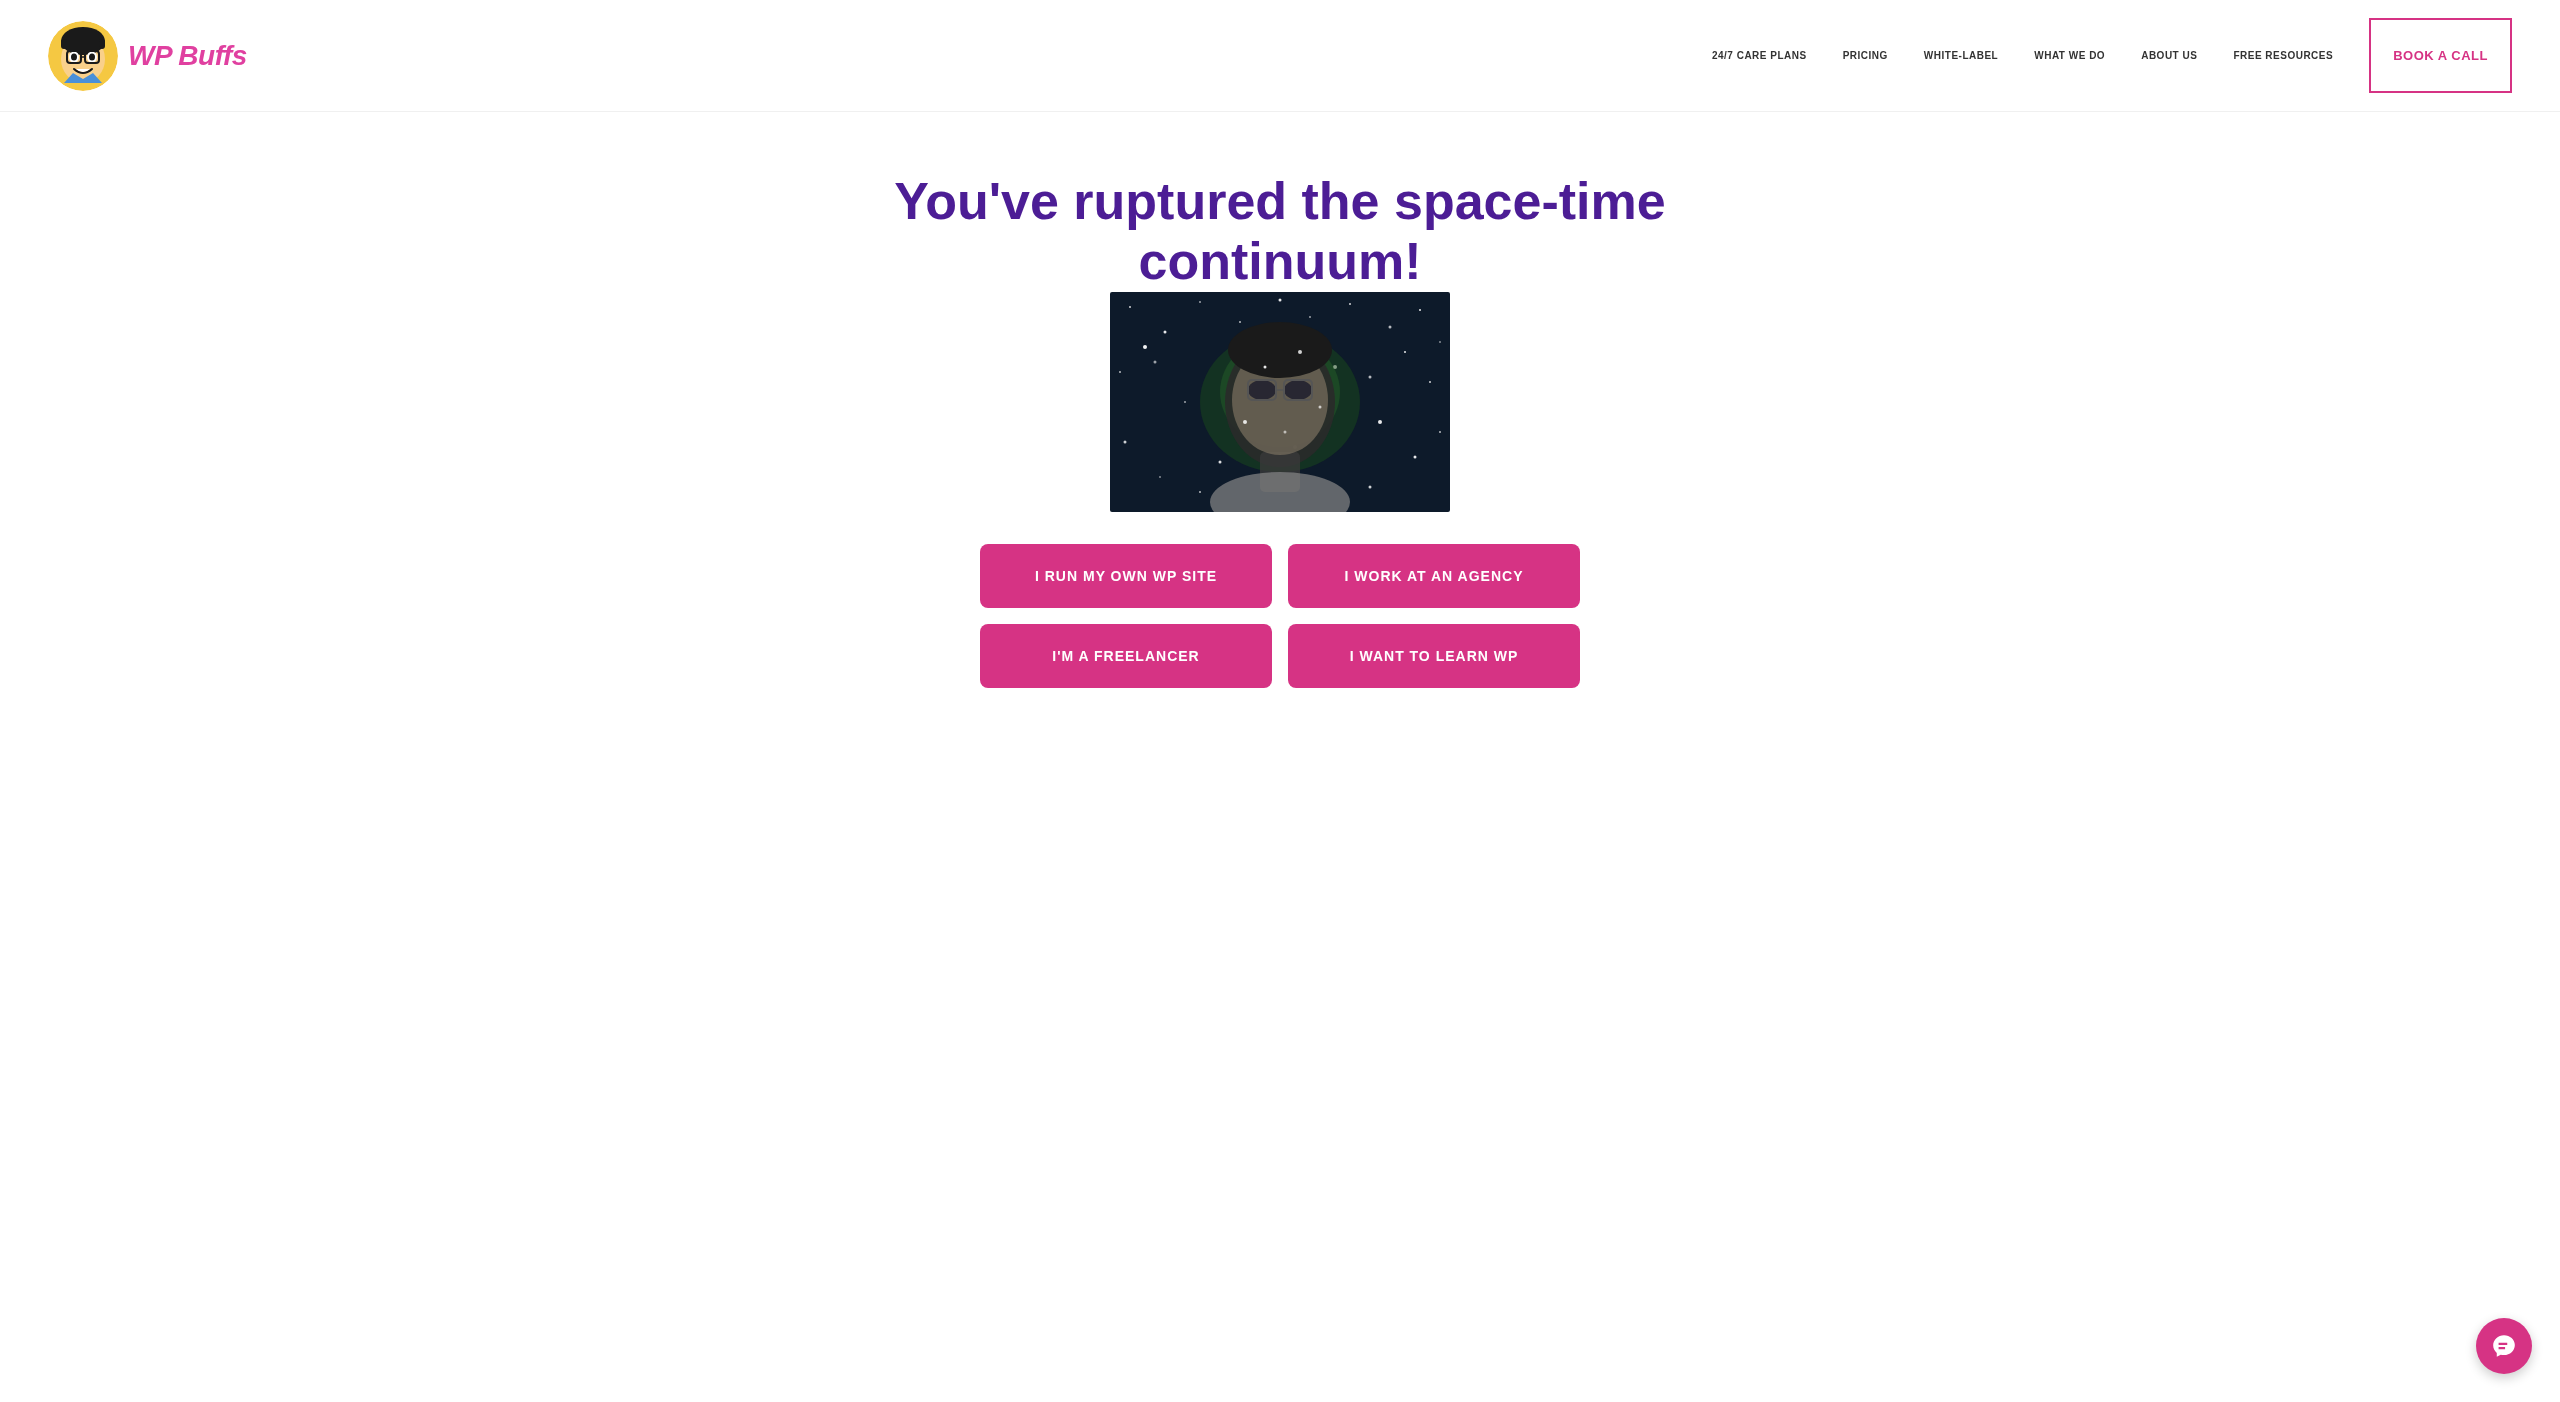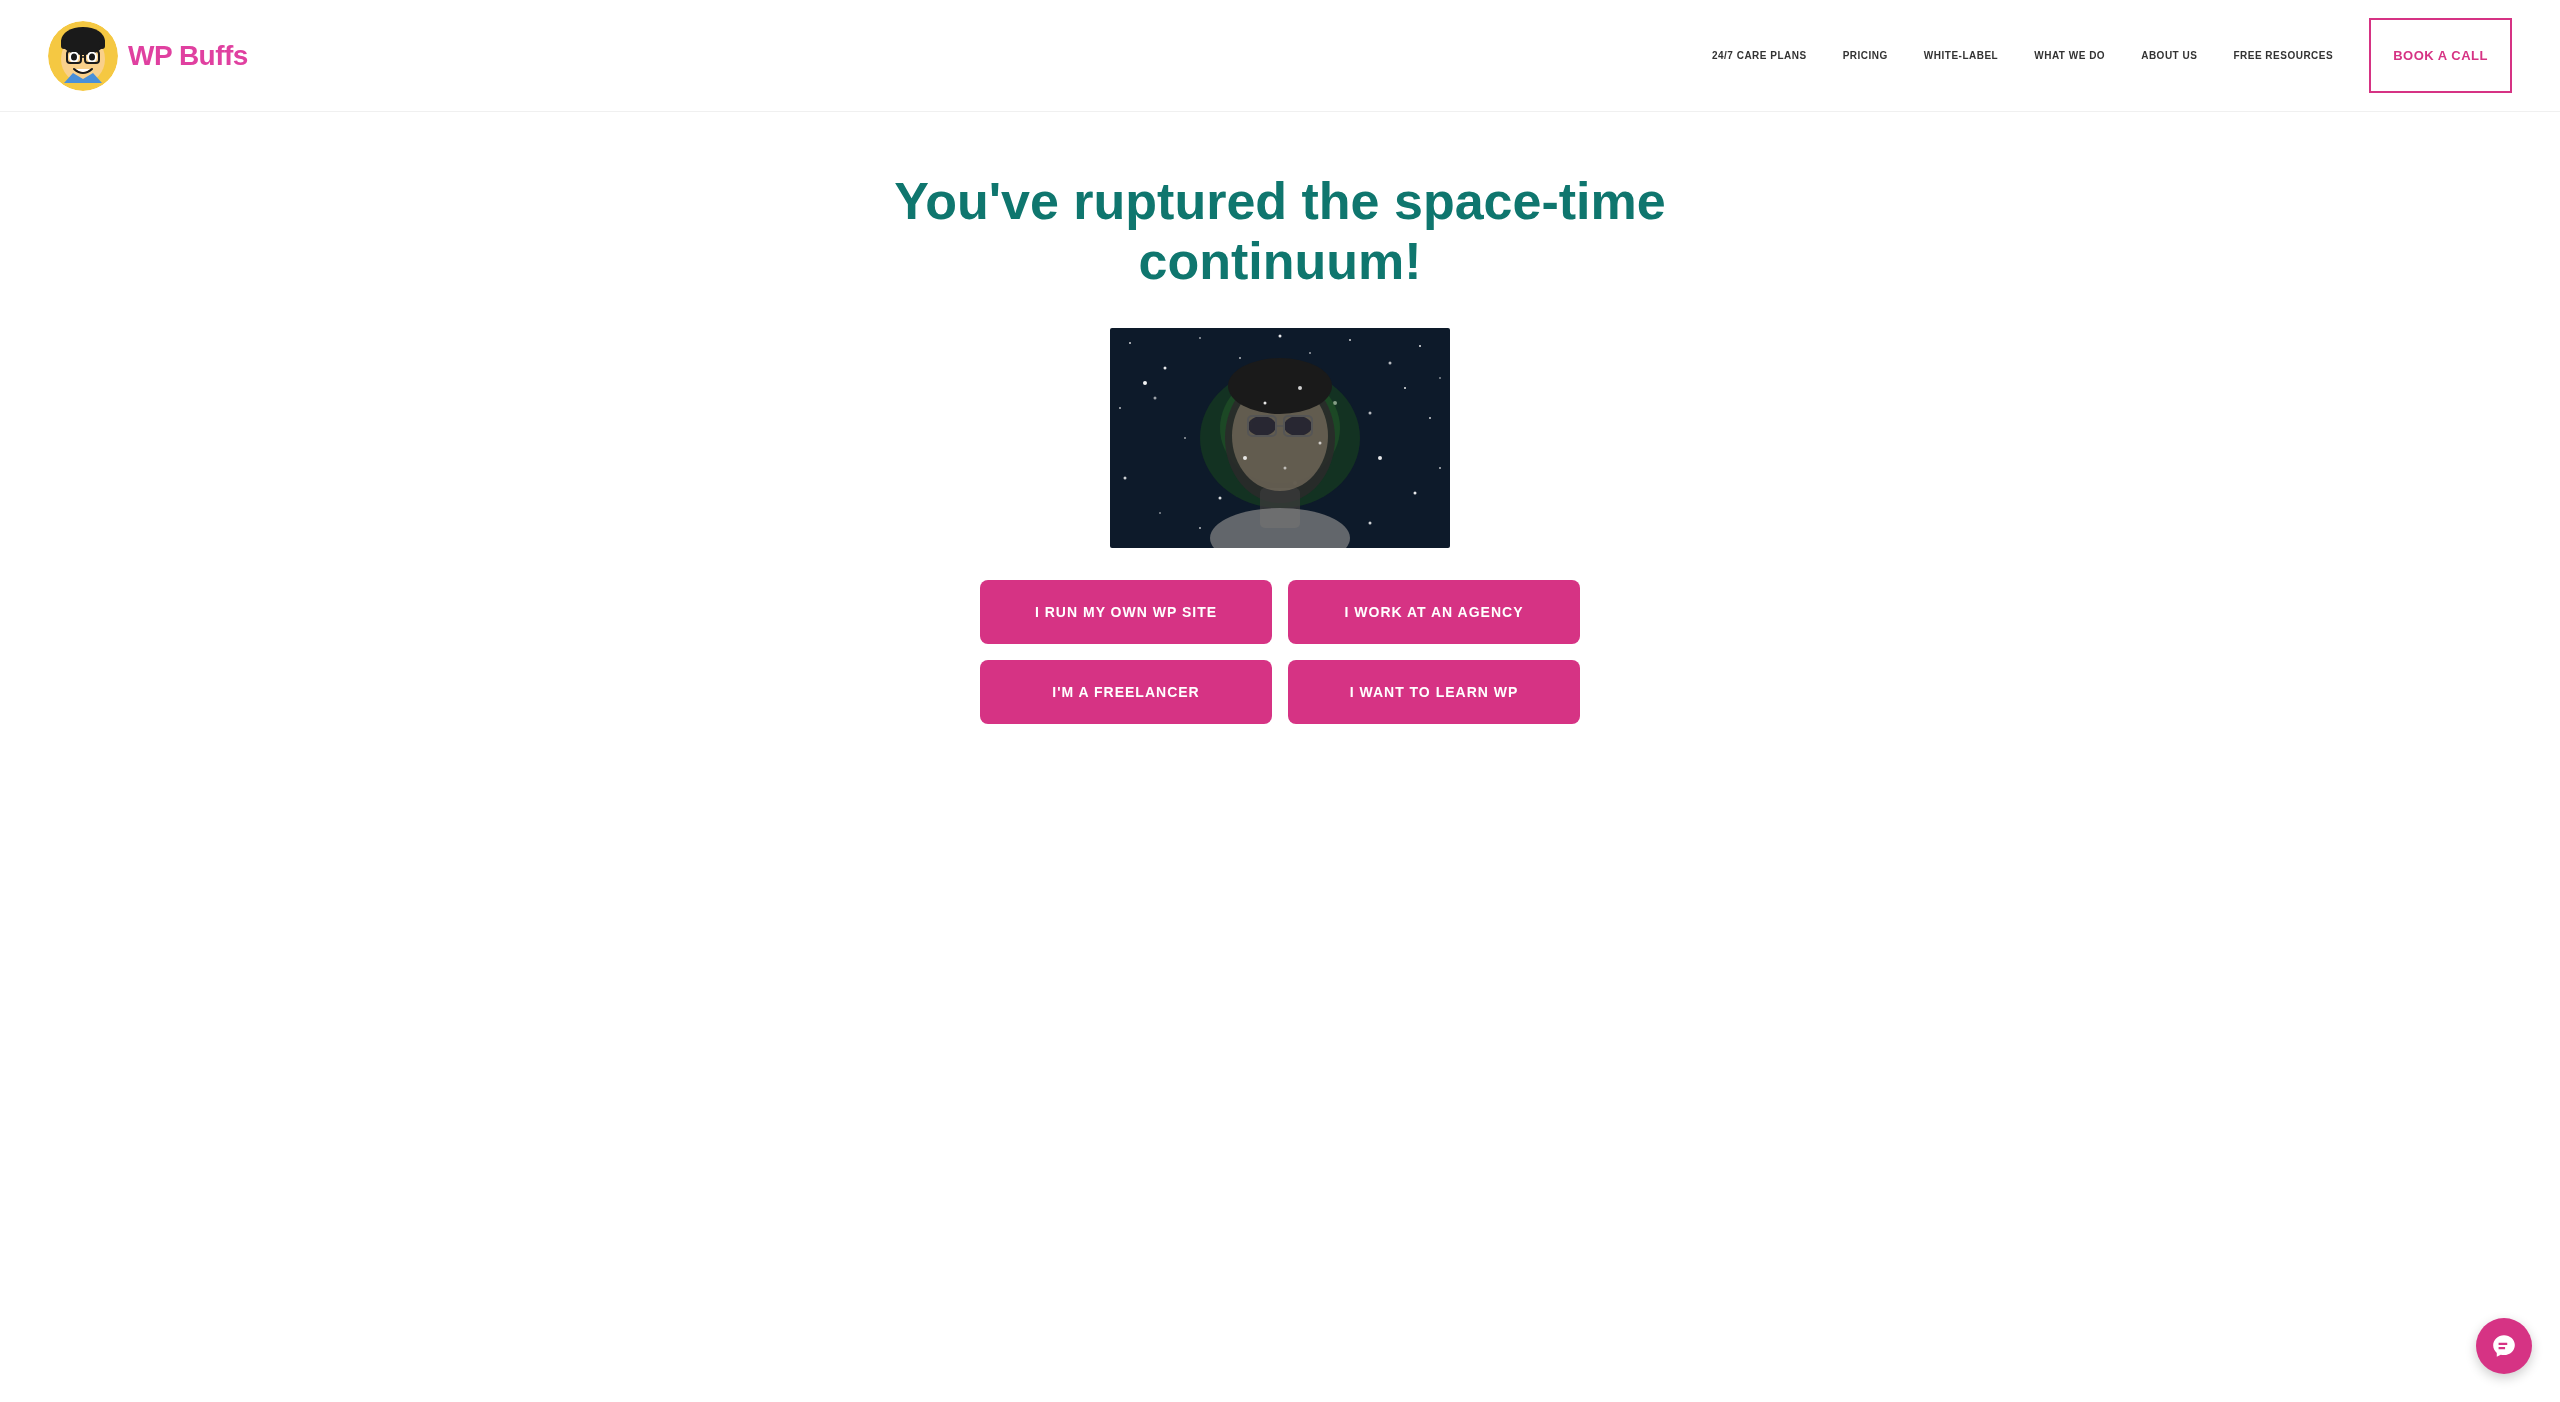--- a/index.html
+++ b/index.html
@@ -23,20 +23,21 @@
       background: #fff;
       z-index: 100;
     }
 
     .logo-area {
       display: flex;
       align-items: center;
       gap: 10px;
       text-decoration: none;
       cursor: pointer;
+      font-style: italic;
     }
 
     .logo-avatar {
       width: 70px;
       height: 70px;
       border-radius: 50%;
       overflow: hidden;
       flex-shrink: 0;
     }
 
@@ -87,24 +88,23 @@
       display: flex;
       flex-direction: column;
       align-items: center;
       padding: 60px 24px 80px;
       text-align: center;
     }
 
     .page-title {
       font-size: 52px;
       font-weight: 800;
-      color: #0f766e;
+      color: #4c1d95;
       max-width: 900px;
       line-height: 1.15;
-      margin-bottom: 36px;
     }
 
     
     .error-image {
       width: 340px;
       height: 220px;
       margin-bottom: 32px;
       overflow: hidden;
       border-radius: 2px;
     }

